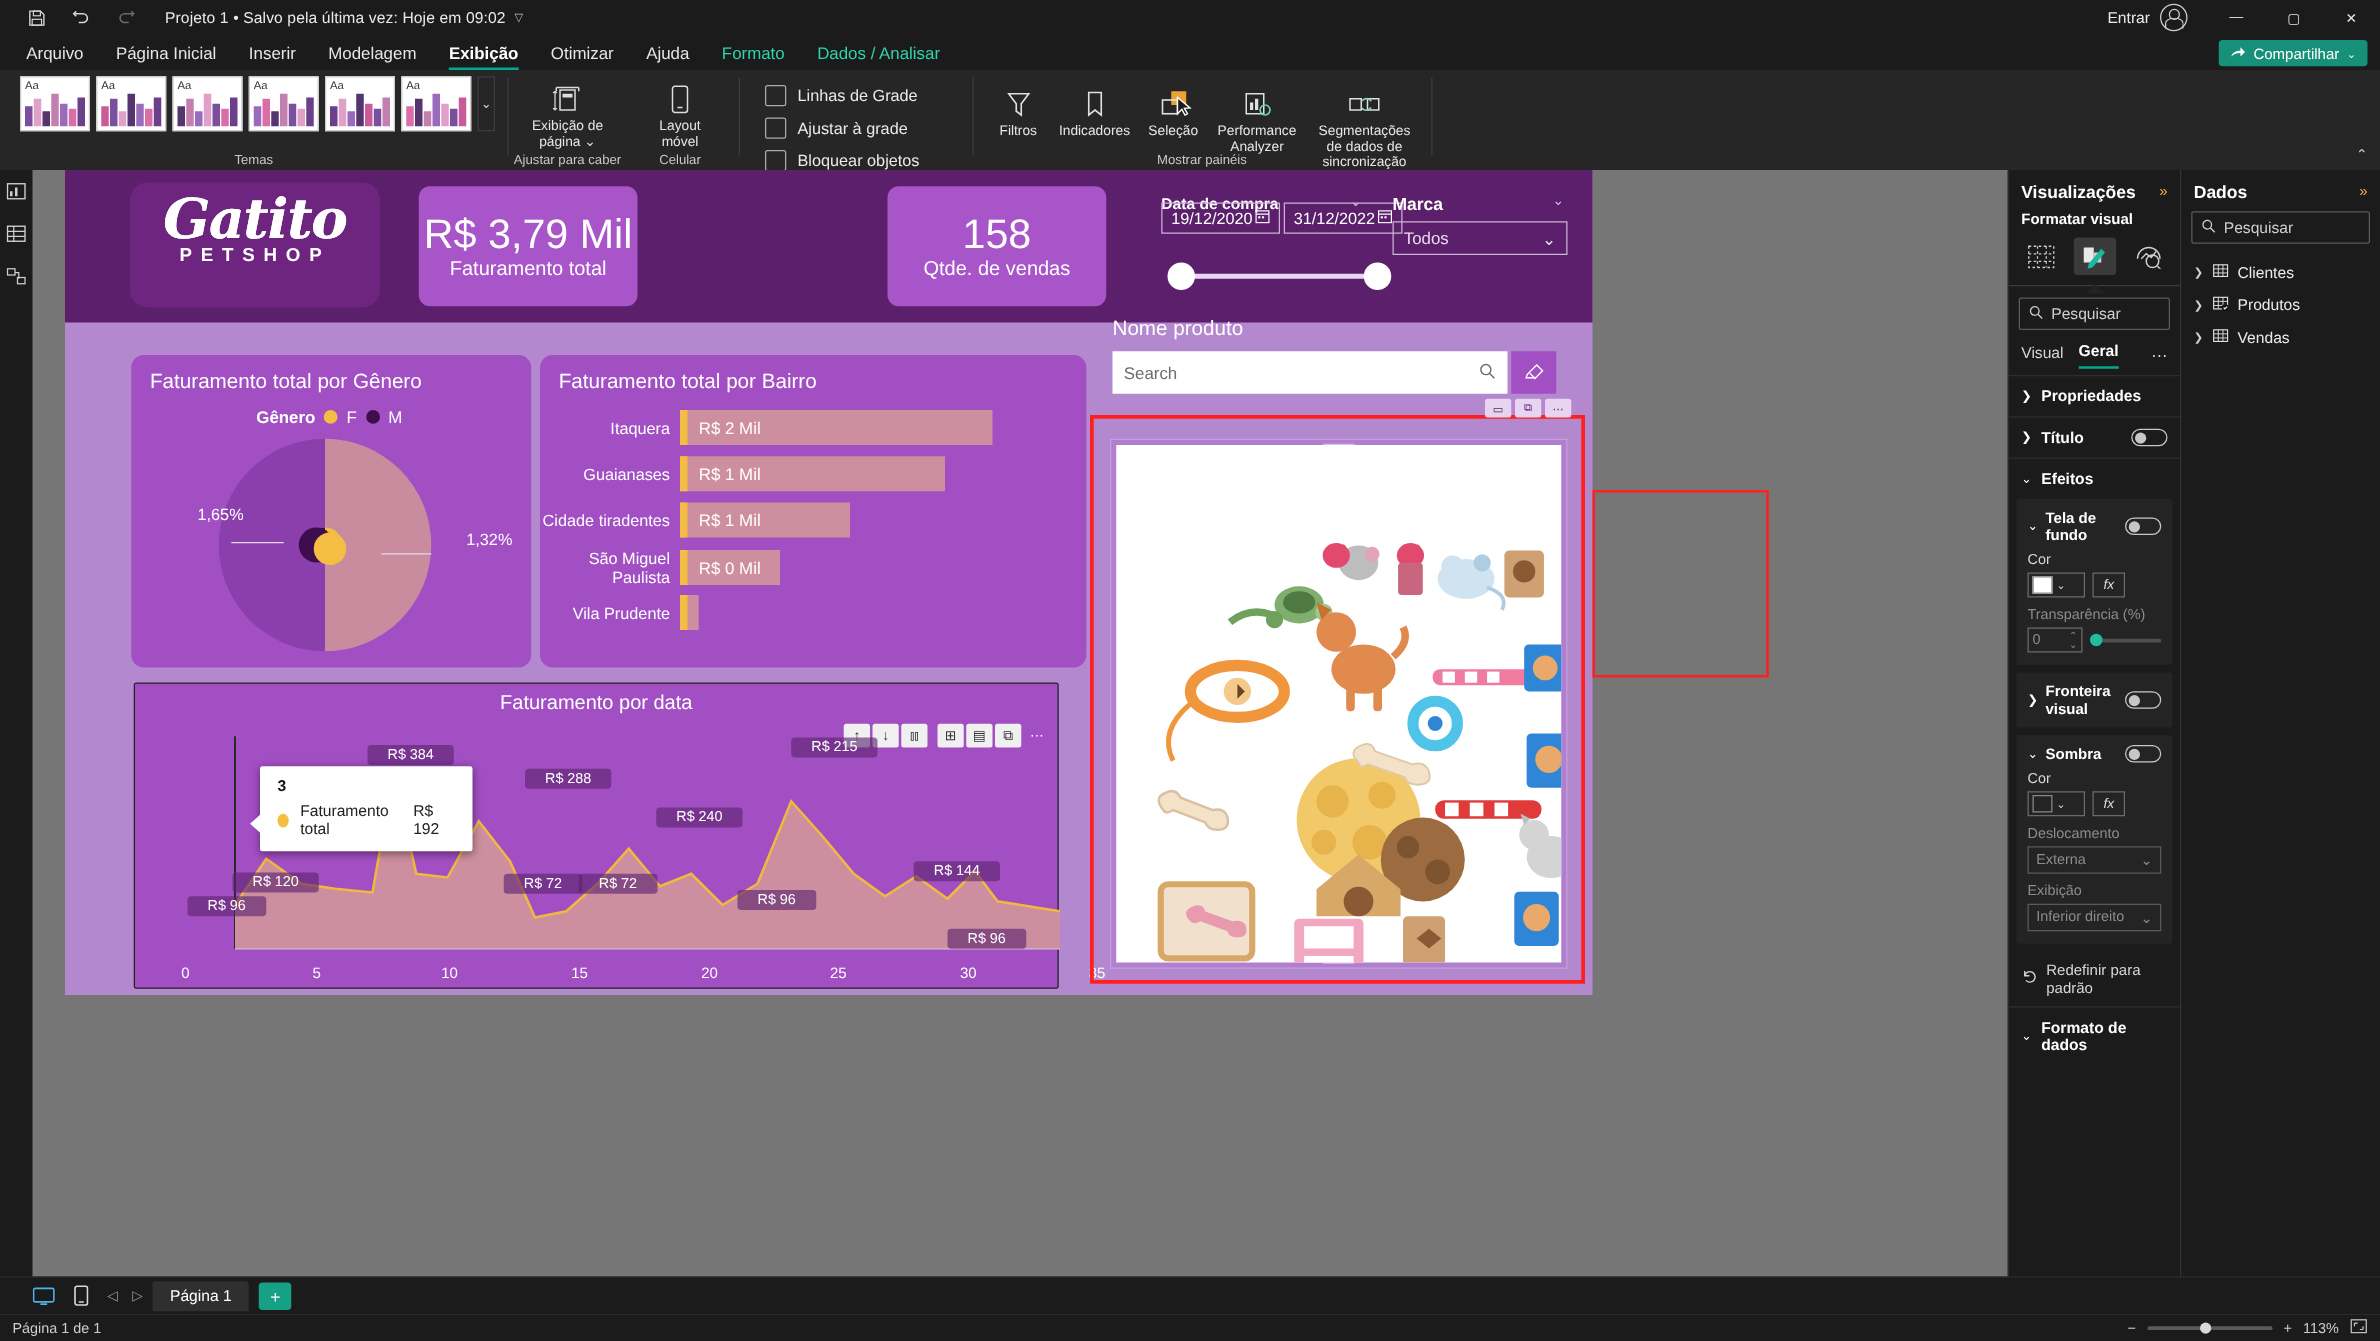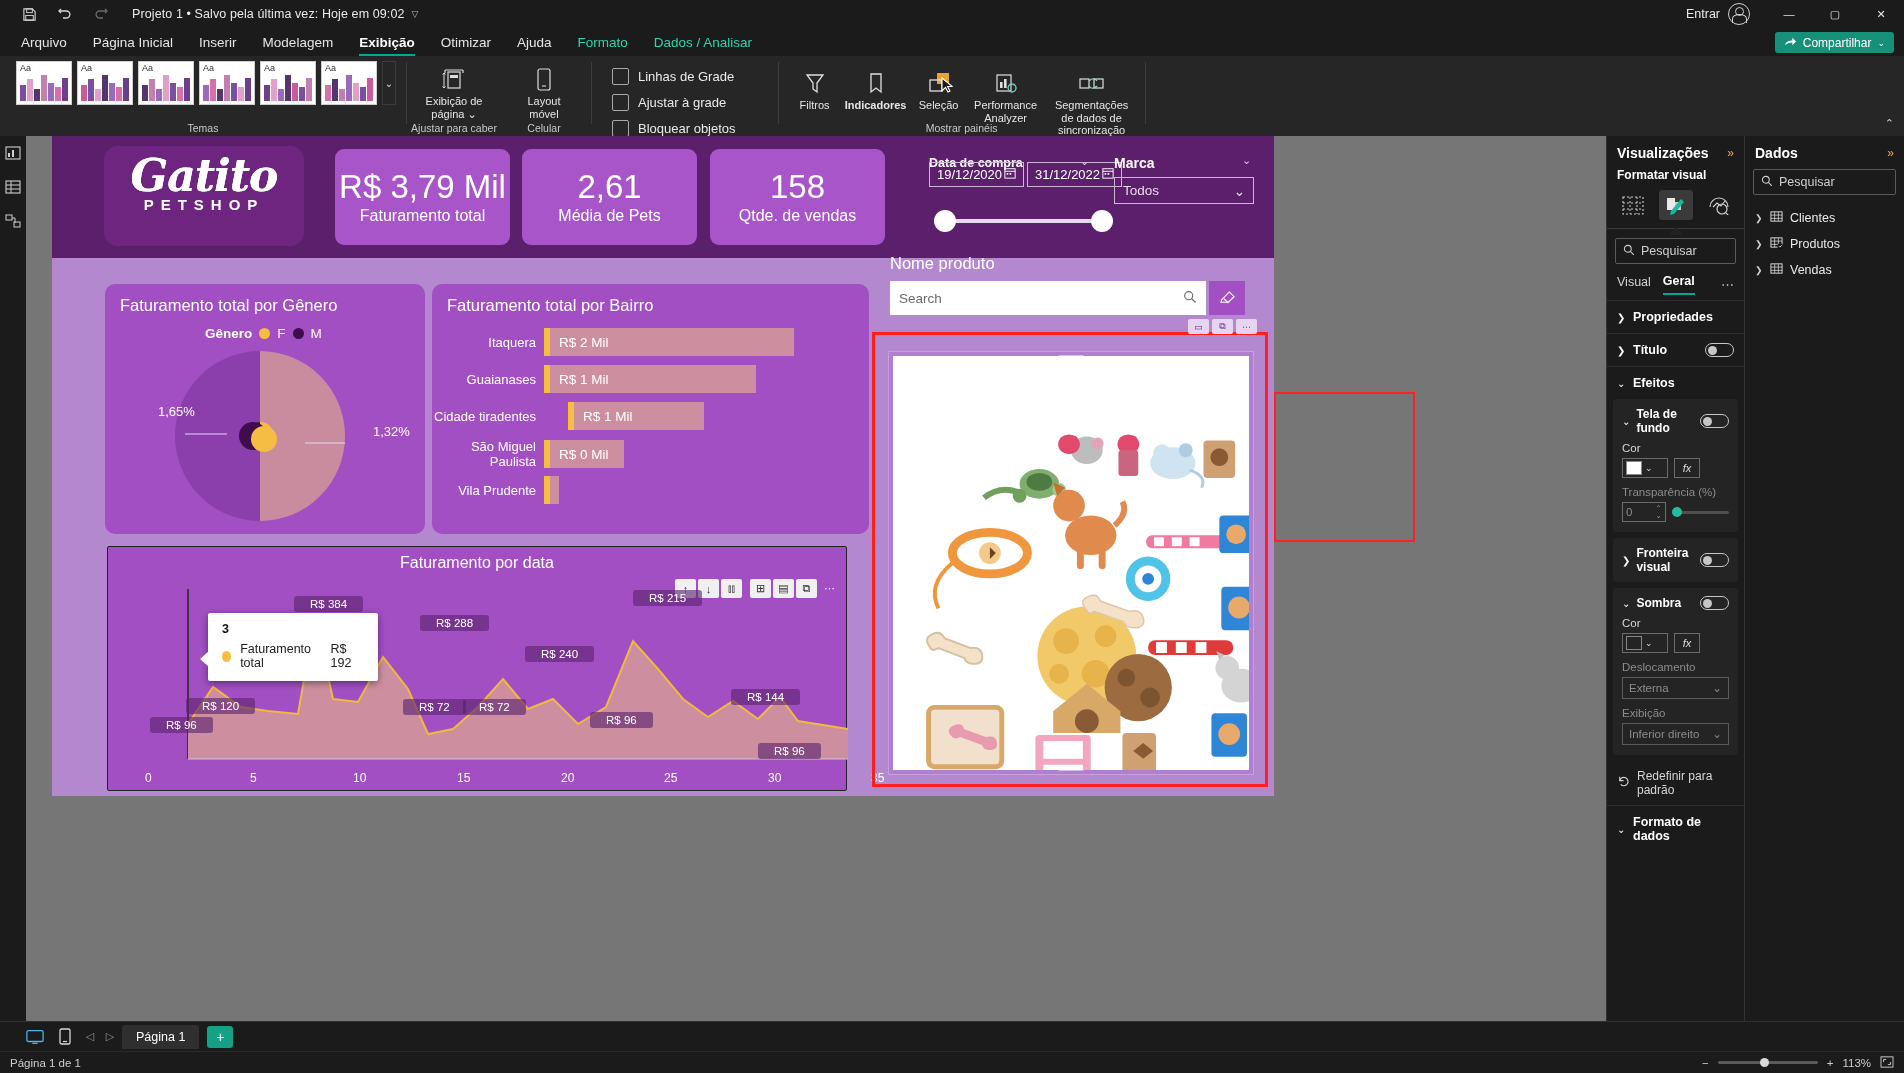--- a/index.html
+++ b/index.html
@@ -373,21 +373,21 @@
   <div class="rib-group" style="padding-left:12px;">
     <div class="panel-btns">
       <div class="rib-btn" style="width:44px;">
         <span class="ic">
           <svg width="24" height="26" viewBox="0 0 24 26">
               <path d="M4 4h16l-6 8v9l-4-3v-6z" fill="none" stroke="#e0e0e0" stroke-width="1.3"></path>
             </svg>
         </span>
         <span>Filtros</span>
       </div>
-      <div class="rib-btn" style="width:74px;font-weight:bold;">
+      <div class="rib-btn" style="width:74px;">
         <span class="ic">
           <svg width="20" height="26" viewBox="0 0 20 26">
               <path d="M5 3h10v18l-5-4-5 4z" fill="none" stroke="#e0e0e0" stroke-width="1.3"></path>
             </svg>
         </span>
         <span>Indicadores</span>
       </div>
       <div class="rib-btn" style="width:48px;">
         <span class="ic">
           <svg width="30" height="26" viewBox="0 0 30 26">
@@ -458,24 +458,20 @@
       <div class="rep-head">
         <div class="logo-plate"></div>
         <div class="logo">
           <div class="g1">Gatito</div>
           <div class="g2">PETSHOP</div>
         </div>
 
         <div class="kpi" style="left:283px; width:175px;">
           <div class="v">R$ 3,79 Mil</div>
           <div class="l">Faturamento total</div>
-        </div>
-        <div class="kpi" style="left:470px; width:175px;">
-          <div class="v">2,61</div>
-          <div class="l">Média de Pets</div>
         </div>
         <div class="kpi" style="left:658px; width:175px;">
           <div class="v">158</div>
           <div class="l">Qtde. de vendas</div>
         </div>
 
         <div class="slicer-label" style="left:877px; top:20px;">Data de compra</div>
         <div style="position:absolute; left:1028px; top:19px; color:#ddc9e6; font-size:11px;">⌄</div>
         <div class="date-box" style="left:877px; width:95px;">
           <span>19/12/2020</span>
@@ -539,21 +535,21 @@
         <div class="card-title" style="position:absolute; left:15px; top:12px;">Faturamento total por Bairro</div>
         <div id="bairro-rows">
             <div class="barrow" style="left: 0px; top: 44px;">
               <div class="barlabel">Itaquera</div>
               <div class="bar" style="width: 250px;">R$ 2 Mil</div>
             </div>
             <div class="barrow" style="left: 0px; top: 81px;">
               <div class="barlabel">Guaianases</div>
               <div class="bar" style="width: 212px;">R$ 1 Mil</div>
             </div>
-            <div class="barrow" style="left: 0px; top: 118px; gap: 24px;">
+            <div class="barrow" style="left: 0px; top: 118px;">
               <div class="barlabel">Cidade tiradentes</div>
               <div class="bar" style="width: 136px;">R$ 1 Mil</div>
             </div>
             <div class="barrow" style="left: 0px; top: 155px;">
               <div class="barlabel">São Miguel Paulista</div>
               <div class="bar" style="width: 80px;">R$ 0 Mil</div>
             </div>
             <div class="barrow" style="left: 0px; top: 192px;">
               <div class="barlabel">Vila Prudente</div>
               <div class="bar" style="width: 12px;"></div>

